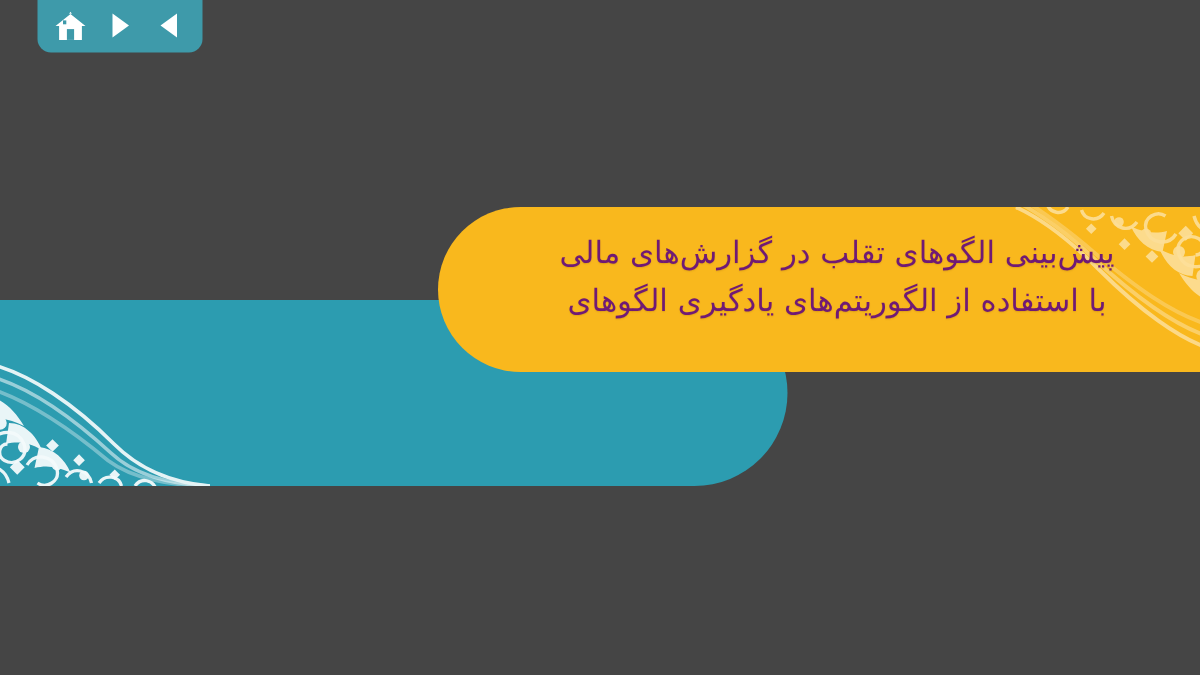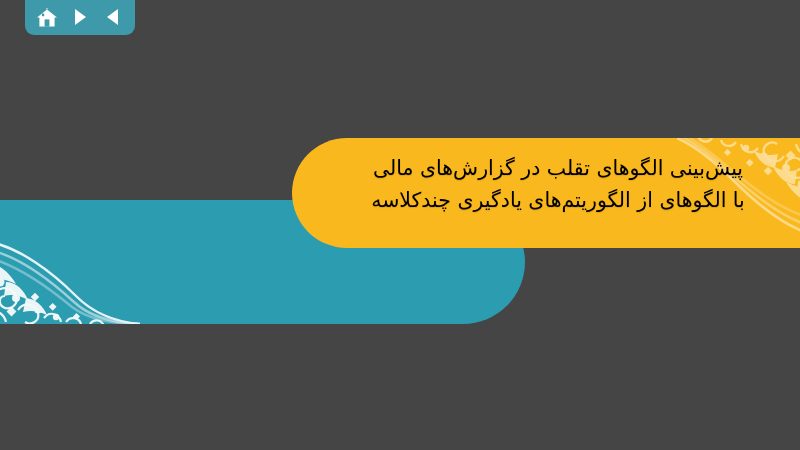--- a/index.html
+++ b/index.html
@@ -88,21 +88,21 @@
   #title-block {
     position: absolute;
     right: 28px;
     top: 14px;
     left: 40px;
     text-align: center;
     direction: rtl;
     z-index: 5;
   }
   .title-line {
-    color: #000000;
+    color: #701a75;
     font-size: 20.5px;
     line-height: 32px;
     font-weight: normal;
     white-space: nowrap;
     letter-spacing: 0px;
     text-shadow: 0 1px 1px rgba(120,70,0,0.18);
   }
 </style>
 </head>
 <body>
@@ -197,18 +197,18 @@
         <path d="M107 18 c -5 8, -17 7, -20 -3 c -2 -8, 7 -13, 13 -9"></path>
         <path d="M81 10 c -5 7, -15 5, -17 -4"></path>
         <path d="M59 4 c -4 6, -13 5, -15 -2"></path>
         <path d="M135 16 c -8 2, -14 -2, -16 -10"></path>
         <path d="M35 0 c -4 6, -12 4, -14 -2"></path>
       </g>
     </svg>
 
     <div id="title-block">
       <div class="title-line">پیش‌بینی الگوهای تقلب در گزارش‌های مالی</div>
-      <div class="title-line">با الگوهای از الگوریتم‌های یادگیری چندکلاسه</div>
+      <div class="title-line">با استفاده از الگوریتم‌های یادگیری الگوهای</div>
     </div>
 
   </div>
 
 </div>
 
 </body></html>

